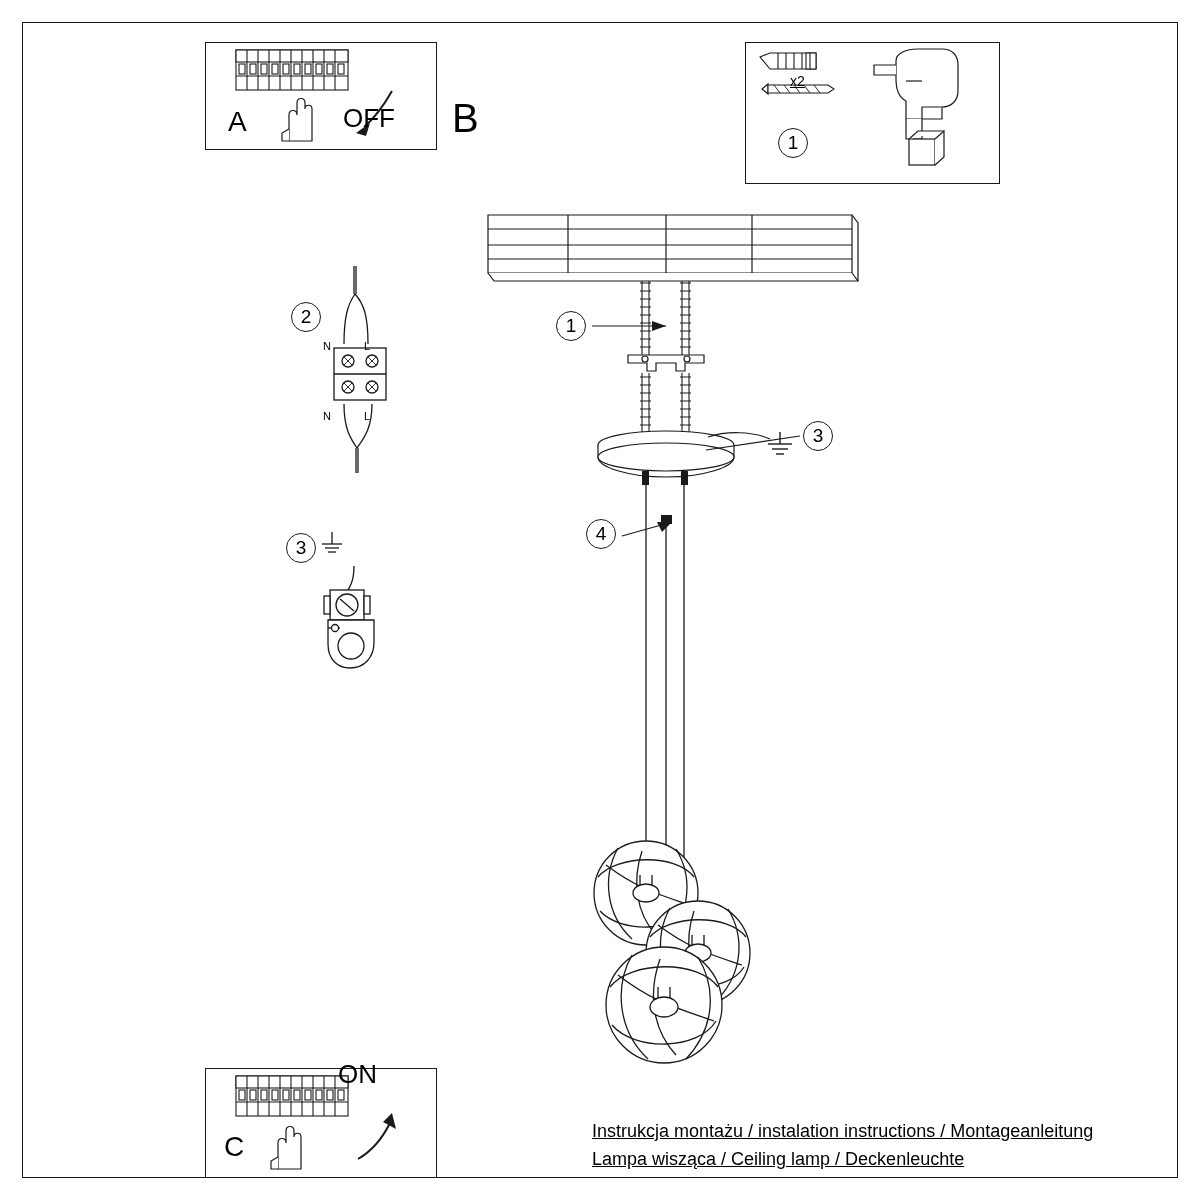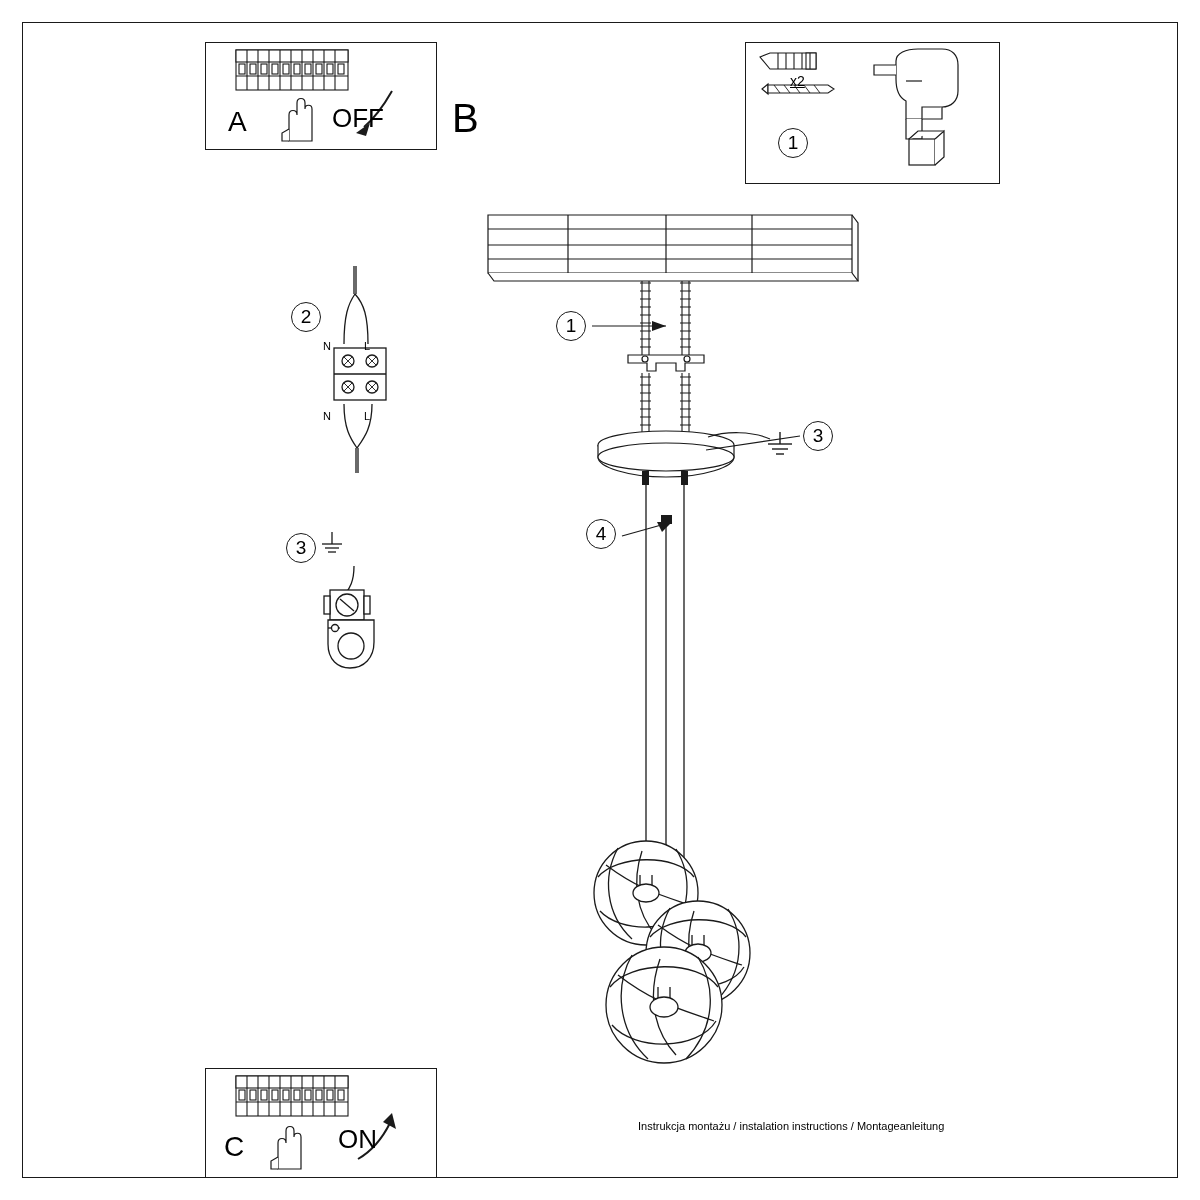--- a/index.html
+++ b/index.html
@@ -85,24 +85,25 @@
     display: flex;
     align-items: center;
     justify-content: center;
     font-size: 19px;
     background: #ffffff;
   }
   svg { display: block; }
   .abs { position: absolute; }
   .footer {
     position: absolute;
-    left: 638px;
+    left: 592px;
     top: 1118px;
-    font-size: 11px;
+    font-size: 18px;
     line-height: 1.55;
+    text-decoration: underline;
   }
 </style>
 </head>
 <body>
 
 <div id="sheet">
 
   <div class="frame"></div>
 
   <div class="panel" id="panel-a">
@@ -141,21 +142,21 @@
         <path d="M83 86 L76 90 L76 98 L83 98"></path>
       </g>
 
       <g stroke="#1a1a1a" stroke-width="2" fill="none">
         <path d="M186 48 C178 62 170 74 158 84"></path>
         <path d="M150 90 L164 80 L160 93 Z" fill="#1a1a1a" stroke="none"></path>
       </g>
     </svg>
   </div>
   <div class="letter" style="left:228px; top:108px;">A</div>
-  <div class="word" style="left:332px; top:105px;">OFF</div>
+  <div class="word" style="left:343px; top:105px;">OFF</div>
 
   <div class="bigletter" style="left:452px; top:98px;">B</div>
 
   <div class="panel" id="panel-tools">
     <svg width="253" height="140" viewBox="0 0 253 140">
 
       <g stroke="#1a1a1a" stroke-width="1.1" fill="#ffffff">
         <path d="M14 14 L24 10 L70 10 L70 26 L24 26 Z"></path>
         <line x1="32" y1="10" x2="32" y2="26"></line>
         <line x1="40" y1="10" x2="40" y2="26"></line>
@@ -396,19 +397,20 @@
         <path d="M72 100 L72 74 C72 68 80 68 80 74 L80 62 C80 56 88 56 88 62 L88 68 C88 63 95 63 95 68 L95 100 Z"></path>
         <path d="M72 88 L65 92 L65 100 L72 100"></path>
       </g>
       <g stroke="#1a1a1a" stroke-width="2" fill="none">
         <path d="M152 90 C166 82 176 70 184 54"></path>
         <path d="M186 44 L190 60 L177 53 Z" fill="#1a1a1a" stroke="none"></path>
       </g>
     </svg>
   </div>
   <div class="letter" style="left:224px; top:1133px;">C</div>
-  <div class="word" style="left:338px; top:1126px;">ON</div>
+  <div class="word" style="left:338px; top:1061px;">ON</div>
 
   <div class="footer">
     <div>Instrukcja montażu / instalation instructions / Montageanleitung</div>
+    <div>Lampa wisząca / Ceiling lamp / Deckenleuchte</div>
   </div>
 
 </div>
 
 </body></html>

